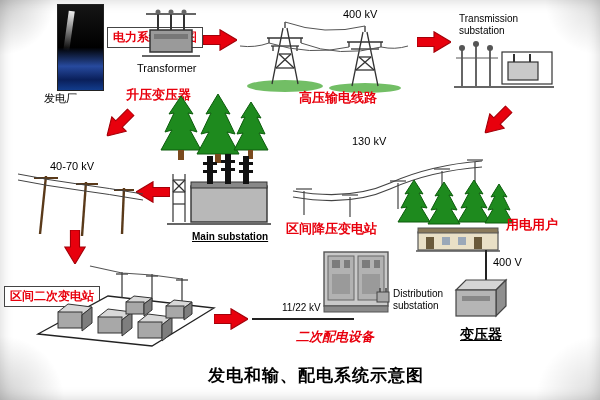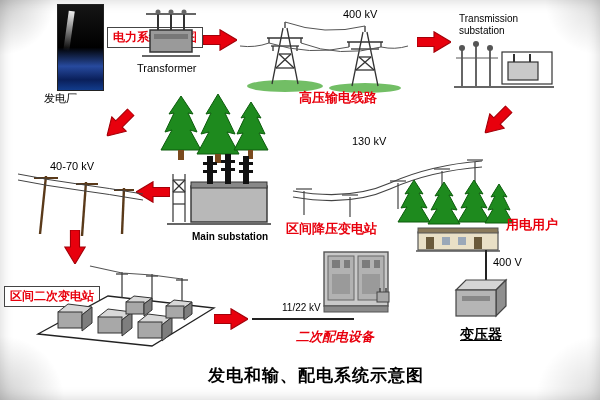--- a/index.html
+++ b/index.html
@@ -43,20 +43,21 @@
     <line x1="31" y1="10" x2="31" y2="26" stroke="#333" stroke-width="2"></line>
     <line x1="44" y1="10" x2="44" y2="26" stroke="#333" stroke-width="2"></line>
     <circle cx="18" cy="8" r="2.5" fill="#666"></circle>
     <circle cx="31" cy="8" r="2.5" fill="#666"></circle>
     <circle cx="44" cy="8" r="2.5" fill="#666"></circle>
     <rect x="10" y="26" width="42" height="22" fill="#9a9a9a" stroke="#333" stroke-width="1.5"></rect>
     <rect x="14" y="30" width="34" height="5" fill="#777"></rect>
     <line x1="2" y1="52" x2="60" y2="52" stroke="#333" stroke-width="1.5"></line>
   </svg>
   <div class="abs en-label" style="left:137px;top:62px;font-size:11px;">Transformer</div>
+  <div class="abs red-label" style="left:126px;top:86px;">升压变压器</div>
 
   <svg class="abs arrow" style="left:203px;top:29px;" viewBox="0 0 30 18">
     <polygon points="0,5 15,5 15,0 30,9 15,18 15,13 0,13"></polygon>
   </svg>
 
   <svg class="abs" style="left:240px;top:16px;" width="168" height="78" viewBox="0 0 168 78">
     <ellipse cx="45" cy="70" rx="38" ry="6" fill="#4fae3f" opacity=".8"></ellipse>
     <ellipse cx="125" cy="72" rx="36" ry="5" fill="#4fae3f" opacity=".8"></ellipse>
 
     <g stroke="#333" stroke-width="1.3" fill="none">
@@ -174,21 +175,21 @@
       <rect x="78" y="4" width="6" height="28"></rect>
       <rect x="38" y="10" width="14" height="3"></rect>
         <rect x="38" y="18" width="14" height="3"></rect>
       <rect x="56" y="8" width="14" height="3"></rect>
         <rect x="56" y="16" width="14" height="3"></rect>
       <rect x="74" y="10" width="14" height="3"></rect>
         <rect x="74" y="18" width="14" height="3"></rect>
     </g>
     <line x1="2" y1="72" x2="106" y2="72" stroke="#333" stroke-width="1.5"></line>
   </svg>
-  <div class="abs en-label en-bold" style="left:192px;top:231px;">Main substation</div>
+  <div class="abs en-label en-bold" style="left:192px;top:231px;text-decoration:underline;">Main substation</div>
 
   <svg class="abs arrow" style="left:102px;top:113px;transform:rotate(135deg);" viewBox="0 0 30 18">
     <polygon points="0,5 15,5 15,0 30,9 15,18 15,13 0,13"></polygon>
   </svg>
 
   <svg class="abs arrow" style="left:136px;top:181px;transform:rotate(180deg);" viewBox="0 0 30 18">
     <polygon points="0,5 15,5 15,0 30,9 15,18 15,13 0,13"></polygon>
   </svg>
 
   <div class="abs kv" style="left:50px;top:160px;">40-70 kV</div>
@@ -276,20 +277,21 @@
     <rect x="40" y="24" width="18" height="20" fill="#9a9a9a"></rect>
     <rect x="2" y="56" width="64" height="6" fill="#8a8a8a" stroke="#555" stroke-width="1"></rect>
   </svg>
   <div class="abs red-label" style="left:296px;top:328px;font-style:italic;">二次配电设备</div>
 
   <svg class="abs" style="left:375px;top:286px;" width="16" height="18" viewBox="0 0 16 18">
     <rect x="2" y="6" width="12" height="10" fill="#a8a8a8" stroke="#444" stroke-width="1"></rect>
     <line x1="5" y1="6" x2="5" y2="2" stroke="#444" stroke-width="1.5"></line>
     <line x1="11" y1="6" x2="11" y2="2" stroke="#444" stroke-width="1.5"></line>
   </svg>
+  <div class="abs en-label" style="left:393px;top:288px;width:78px;">Distribution substation</div>
 
   <svg class="abs" style="left:396px;top:178px;" width="118" height="52" viewBox="0 0 118 52">
     <g stroke="#0c5c0c" stroke-width="1" fill="#1e8a1e">
       <polygon points="18,2 9,16 13,15 5,30 11,29 2,44 34,44 25,29 31,30 23,15 27,16"></polygon>
       <polygon points="48,4 39,18 43,17 35,32 41,31 32,46 64,46 55,31 61,32 53,17 57,18"></polygon>
       <polygon points="78,2 69,16 73,15 65,30 71,29 62,44 94,44 85,29 91,30 83,15 87,16"></polygon>
       <polygon points="103,6 95,19 99,18 92,32 97,31 89,45 117,45 109,31 114,32 107,18 111,19"></polygon>
     </g>
   </svg>
   <svg class="abs" style="left:416px;top:224px;" width="84" height="30" viewBox="0 0 84 30">

